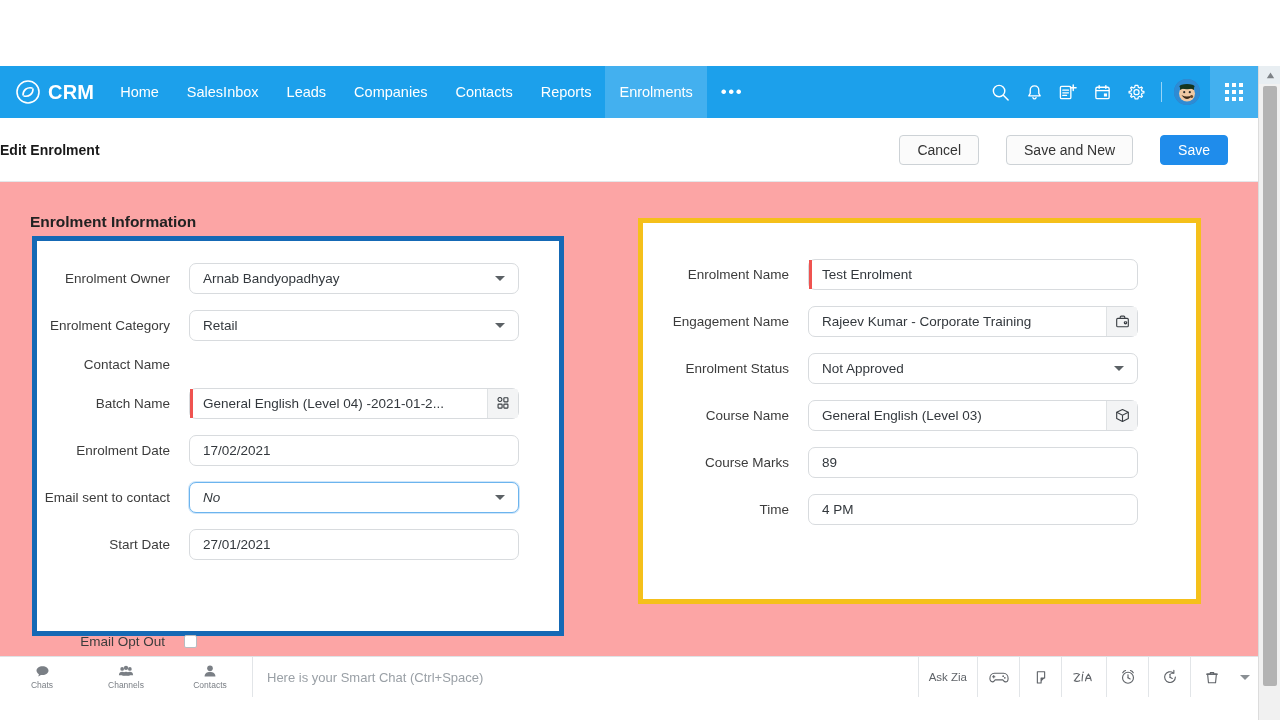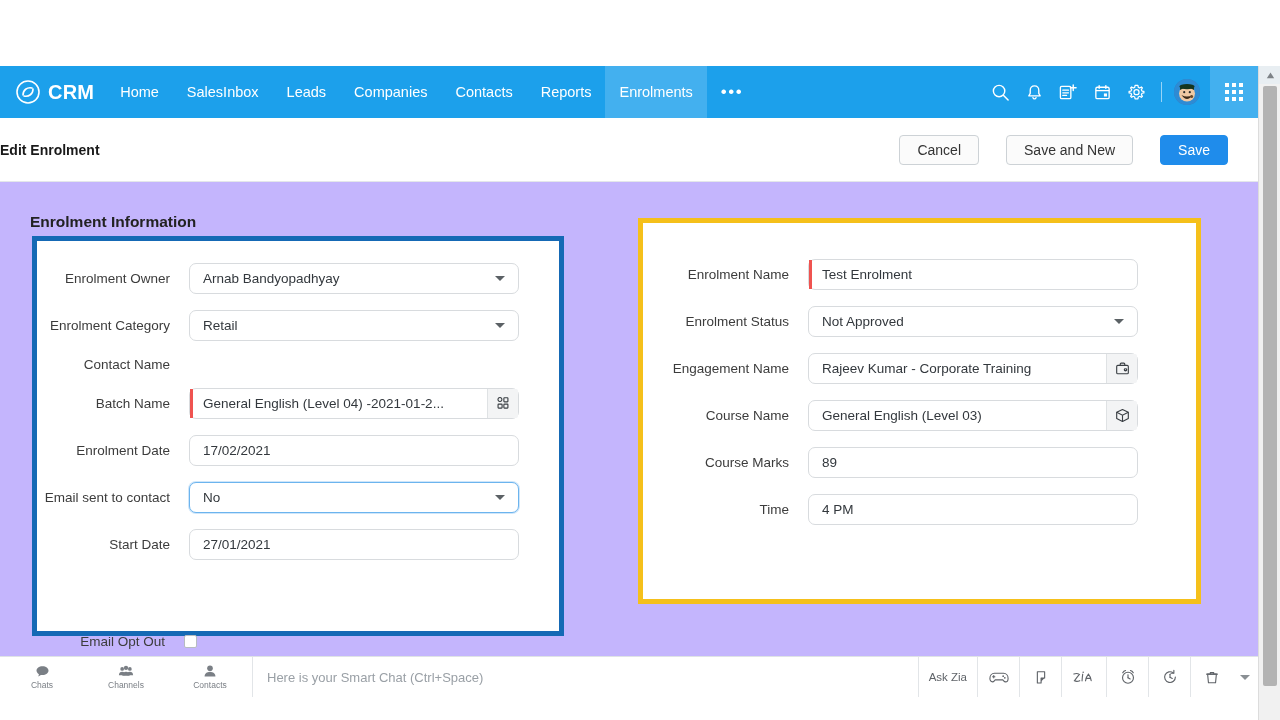--- a/index.html
+++ b/index.html
@@ -2,21 +2,21 @@
 <html><head>
 <meta charset="utf-8">
 <style>
   * { box-sizing: border-box; margin: 0; padding: 0; }
   html, body {
     width: 1280px; height: 720px;
     font-family: "Liberation Sans", sans-serif;
     background: #ffffff;
     overflow: hidden;
   }
-  #app { position: relative; width: 1280px; height: 720px; background:#c4b5fd; }
+  #app { position: relative; width: 1280px; height: 720px; background:#fca5a5; }
 
   
   .top-gap { height: 66px; background:#ffffff; }
 
   
   .navbar {
     position:absolute; top:66px; left:0; width:1258px; height:52px;
     background:#1CA0EB; display:flex; align-items:center;
   }
   .brand { display:flex; align-items:center; margin-left:15px; margin-right:12px; }
@@ -88,21 +88,21 @@
   .panel-right { top:218px; left:638px; width:563px; height:386px; border:5px solid #f5c01b; background:#fff; }
 
   .field { display:flex; align-items:center; margin-bottom:16px; }
   .field-label {
     font-size:13.5px; color:#3c3c3c; text-align:right; flex:0 0 auto; padding-right:19px;
   }
   .ctrl {
     position:relative; height:31px; border:1px solid #d8dbde; border-radius:7px;
     background:#fff; display:flex; align-items:center;
   }
-  .ctrl.focused { border:1px solid #6cb4ee; box-shadow:0 0 0 1px #cfe6fa; }
+  .ctrl.focused { border:1px solid #6cb4ee; box-shadow:0 0 0 1px #cfe6fa;font-style:italic; }
   .ctrl .req { position:absolute; left:0; top:0; bottom:0; width:3px; background:#ef5350; }
   .ctrl-val {
     font-size:13.5px; color:#33383d; padding-left:13px; white-space:nowrap;
     overflow:hidden; text-overflow:ellipsis; flex:1;
   }
   .caret {
     width:0; height:0; border-left:5px solid transparent; border-right:5px solid transparent;
     border-top:5px solid #5b6165; margin-right:13px; flex:0 0 auto;
   }
   .lookup-btn {
@@ -348,39 +348,39 @@
 
       <div class="field">
         <div class="field-label">Enrolment Name</div>
         <div class="ctrl">
           <span class="req"></span>
           <span class="ctrl-val">Test Enrolment</span>
         </div>
       </div>
 
       <div class="field">
-        <div class="field-label">Enrolment Status</div>
-        <div class="ctrl">
-          <span class="ctrl-val">Not Approved</span>
-          <span class="caret"></span>
-        </div>
-      </div>
-
-      <div class="field">
         <div class="field-label">Engagement Name</div>
         <div class="ctrl">
           <span class="ctrl-val">Rajeev Kumar - Corporate Training</span>
           <span class="lookup-btn">
             <svg width="15" height="15" viewBox="0 0 16 16">
               <rect x="1.8" y="4.6" width="12.4" height="9" rx="1.2" fill="none" stroke="#3a3f44" stroke-width="1.2"></rect>
               <path d="M5.6 4.6 L5.6 3.2 a1 1 0 0 1 1-1 L9.4 2.2 a1 1 0 0 1 1 1 L10.4 4.6" fill="none" stroke="#3a3f44" stroke-width="1.2"></path>
               <circle cx="11.2" cy="9.3" r="1.9" fill="#3a3f44"></circle>
               <line x1="11.2" y1="8.2" x2="11.2" y2="9.4" stroke="#fff" stroke-width="0.8"></line>
             </svg>
           </span>
+        </div>
+      </div>
+
+      <div class="field">
+        <div class="field-label">Enrolment Status</div>
+        <div class="ctrl">
+          <span class="ctrl-val">Not Approved</span>
+          <span class="caret"></span>
         </div>
       </div>
 
       <div class="field">
         <div class="field-label">Course Name</div>
         <div class="ctrl">
           <span class="ctrl-val">General English (Level 03)</span>
           <span class="lookup-btn">
             <svg width="15" height="15" viewBox="0 0 16 16">
               <path d="M8 1.6 L14.2 4.6 L14.2 11.2 L8 14.3 L1.8 11.2 L1.8 4.6 Z" fill="none" stroke="#3a3f44" stroke-width="1.2" stroke-linejoin="round"></path>

